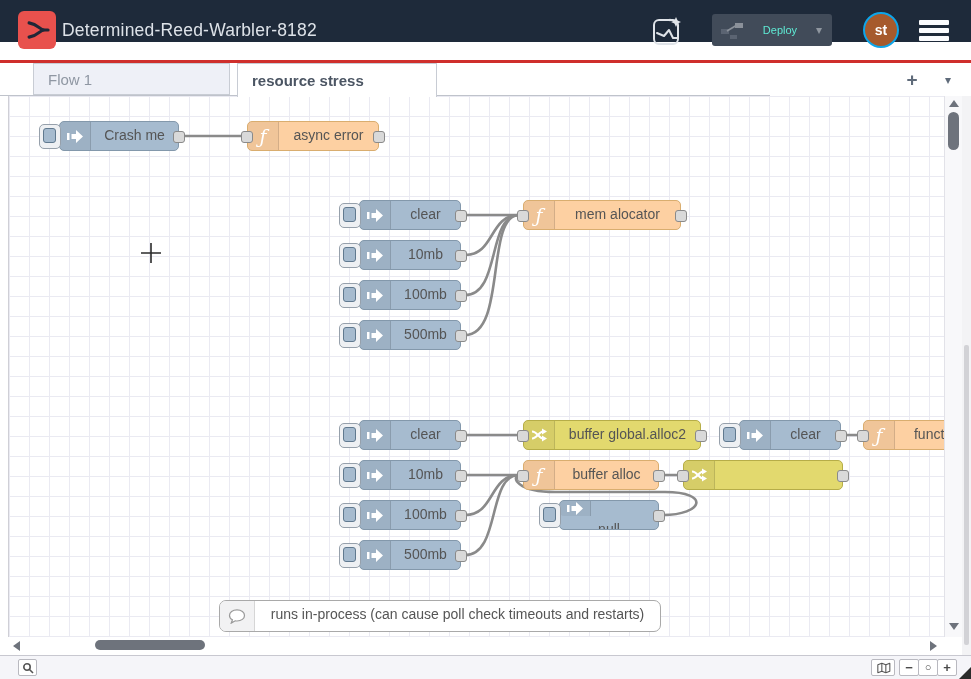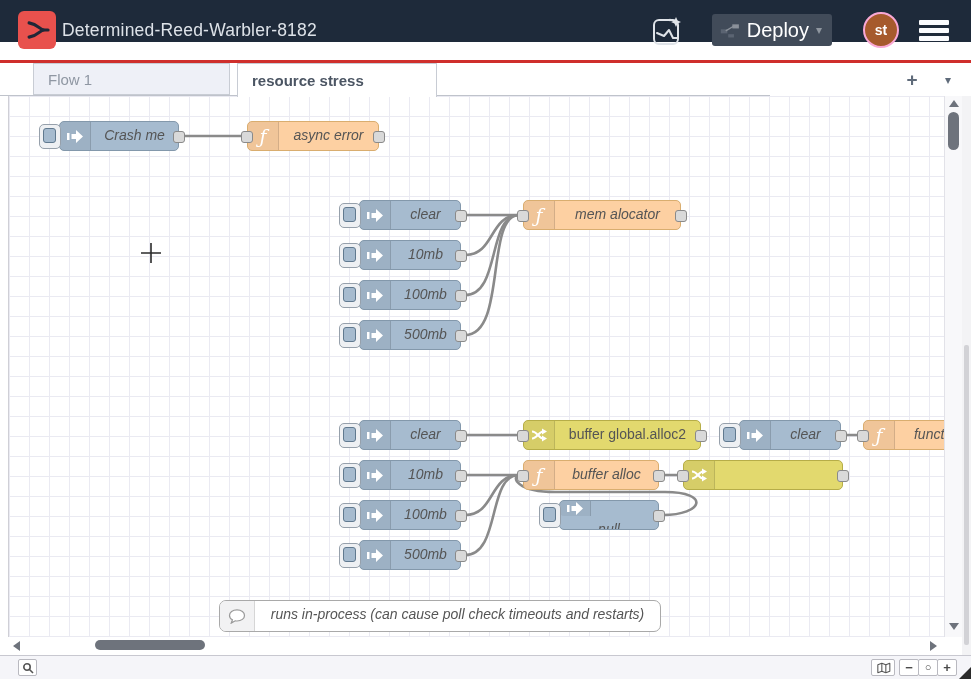--- a/index.html
+++ b/index.html
@@ -8,24 +8,24 @@
   
   #header{position:absolute;left:0;top:0;width:971px;height:42px;background:var(--header-bg);
           display:flex;align-items:center;}
   #logo{position:absolute;left:18px;top:11px;width:38px;height:38px;border-radius:6px;
         background:var(--logo-red);display:flex;align-items:center;justify-content:center;}
   #title{position:absolute;left:62px;top:0;height:60px;display:flex;align-items:center;
          color:#dde2e8;font-size:17.5px;letter-spacing:.2px;}
   #ai-icon{position:absolute;left:648px;top:12px;width:38px;height:38px;display:flex;align-items:center;justify-content:center;}
   #deploy-btn{position:absolute;left:712px;top:14px;width:120px;height:32px;background:#414b59;
           border-radius:3px;display:flex;align-items:center;padding:0 8px;box-sizing:border-box;gap:7px;}
-  #deploy-label{color:#ffffff;font-size:20px;flex:1;text-align:center;}
+  #deploy-label{color:#5eead4;font-size:11px;flex:1;text-align:center;}
   #deploy-caret{color:#8f969f;font-size:12px;padding-right:2px;}
   #avatar{position:absolute;left:863px;top:12px;width:36px;height:36px;border-radius:50%;
-          background:#a65a2c;border:2px solid #f9a8d4;box-sizing:border-box;display:flex;
+          background:#a65a2c;border:2px solid #0ea5e9;box-sizing:border-box;display:flex;
           align-items:center;justify-content:center;color:#fff;font-weight:bold;font-size:14px;}
   #hamburger{position:absolute;left:919px;top:20px;width:30px;height:21px;display:flex;
              flex-direction:column;justify-content:space-between;}
   #hamburger .bar{height:5px;background:#fbfcfe;border-radius:1px;}
   #red-line{position:absolute;left:0;top:60px;width:971px;height:3px;background:var(--accent-red);}
   
   #tabbar{position:absolute;left:0;top:63px;width:770px;height:33px;background:#fff;
           border-bottom:1px solid #bfc3cb;box-sizing:border-box;}
   .tab{position:absolute;top:0;height:32px;box-sizing:border-box;display:flex;align-items:center;
        padding:0 14px;font-size:15px;border:1px solid #c8ccd4;}
@@ -42,21 +42,21 @@
           background-size:20px 20px;}
   #wires{position:absolute;left:0;top:0;width:936px;height:541px;}
   .node{position:absolute;height:30px;border-radius:5px;border:1px solid;display:flex;box-sizing:border-box;}
   .node.inject{background:var(--inject-fill);border-color:var(--inject-border);}
   .node.function{background:var(--function-fill);border-color:var(--function-border);}
   .node.change{background:var(--change-fill);border-color:var(--change-border);}
   .node.comment{background:#fff;border-color:#a9a9a9;height:32px;border-radius:7px;}
   .node .icon{width:30px;display:flex;align-items:center;justify-content:center;flex:none;
               background:rgba(0,0,0,0.05);border-right:1px solid rgba(0,0,0,0.12);border-radius:4px 0 0 4px;}
   .node.comment .icon{width:34px;background:#f2f2f3;border-right:1px solid #d6d6d6;border-radius:6px 0 0 6px;}
-  .node .label{flex:1;text-align:center;line-height:27px;font-size:14px;font-style:italic;color:#555;
+  .node .label{flex:1;text-align:center;line-height:27px;font-size:14px;color:#555;
                white-space:nowrap;overflow:hidden;padding:0 4px;}
   .node.change .label{font-style:normal;}
   .f-glyph{font-family:"DejaVu Serif","Liberation Serif",serif;font-style:italic;color:#fff;font-size:19px;line-height:1;}
   .port{position:absolute;width:10px;height:10px;background:#d9d9d9;border:1px solid #8a8a8a;
         border-radius:3px;top:9px;box-sizing:content-box;}
   .port.in{left:-7px;} .port.out{right:-7px;}
   .inj-btn{position:absolute;left:-21px;top:2px;width:22px;height:25px;background:#eef0f3;
            border:1px solid #96a0ab;border-radius:5px;box-sizing:border-box;}
   .inj-btn-inner{margin:3px;width:13px;height:15px;border-radius:3px;background:var(--inject-fill);
                  border:1px solid #60798f;box-sizing:border-box;}

